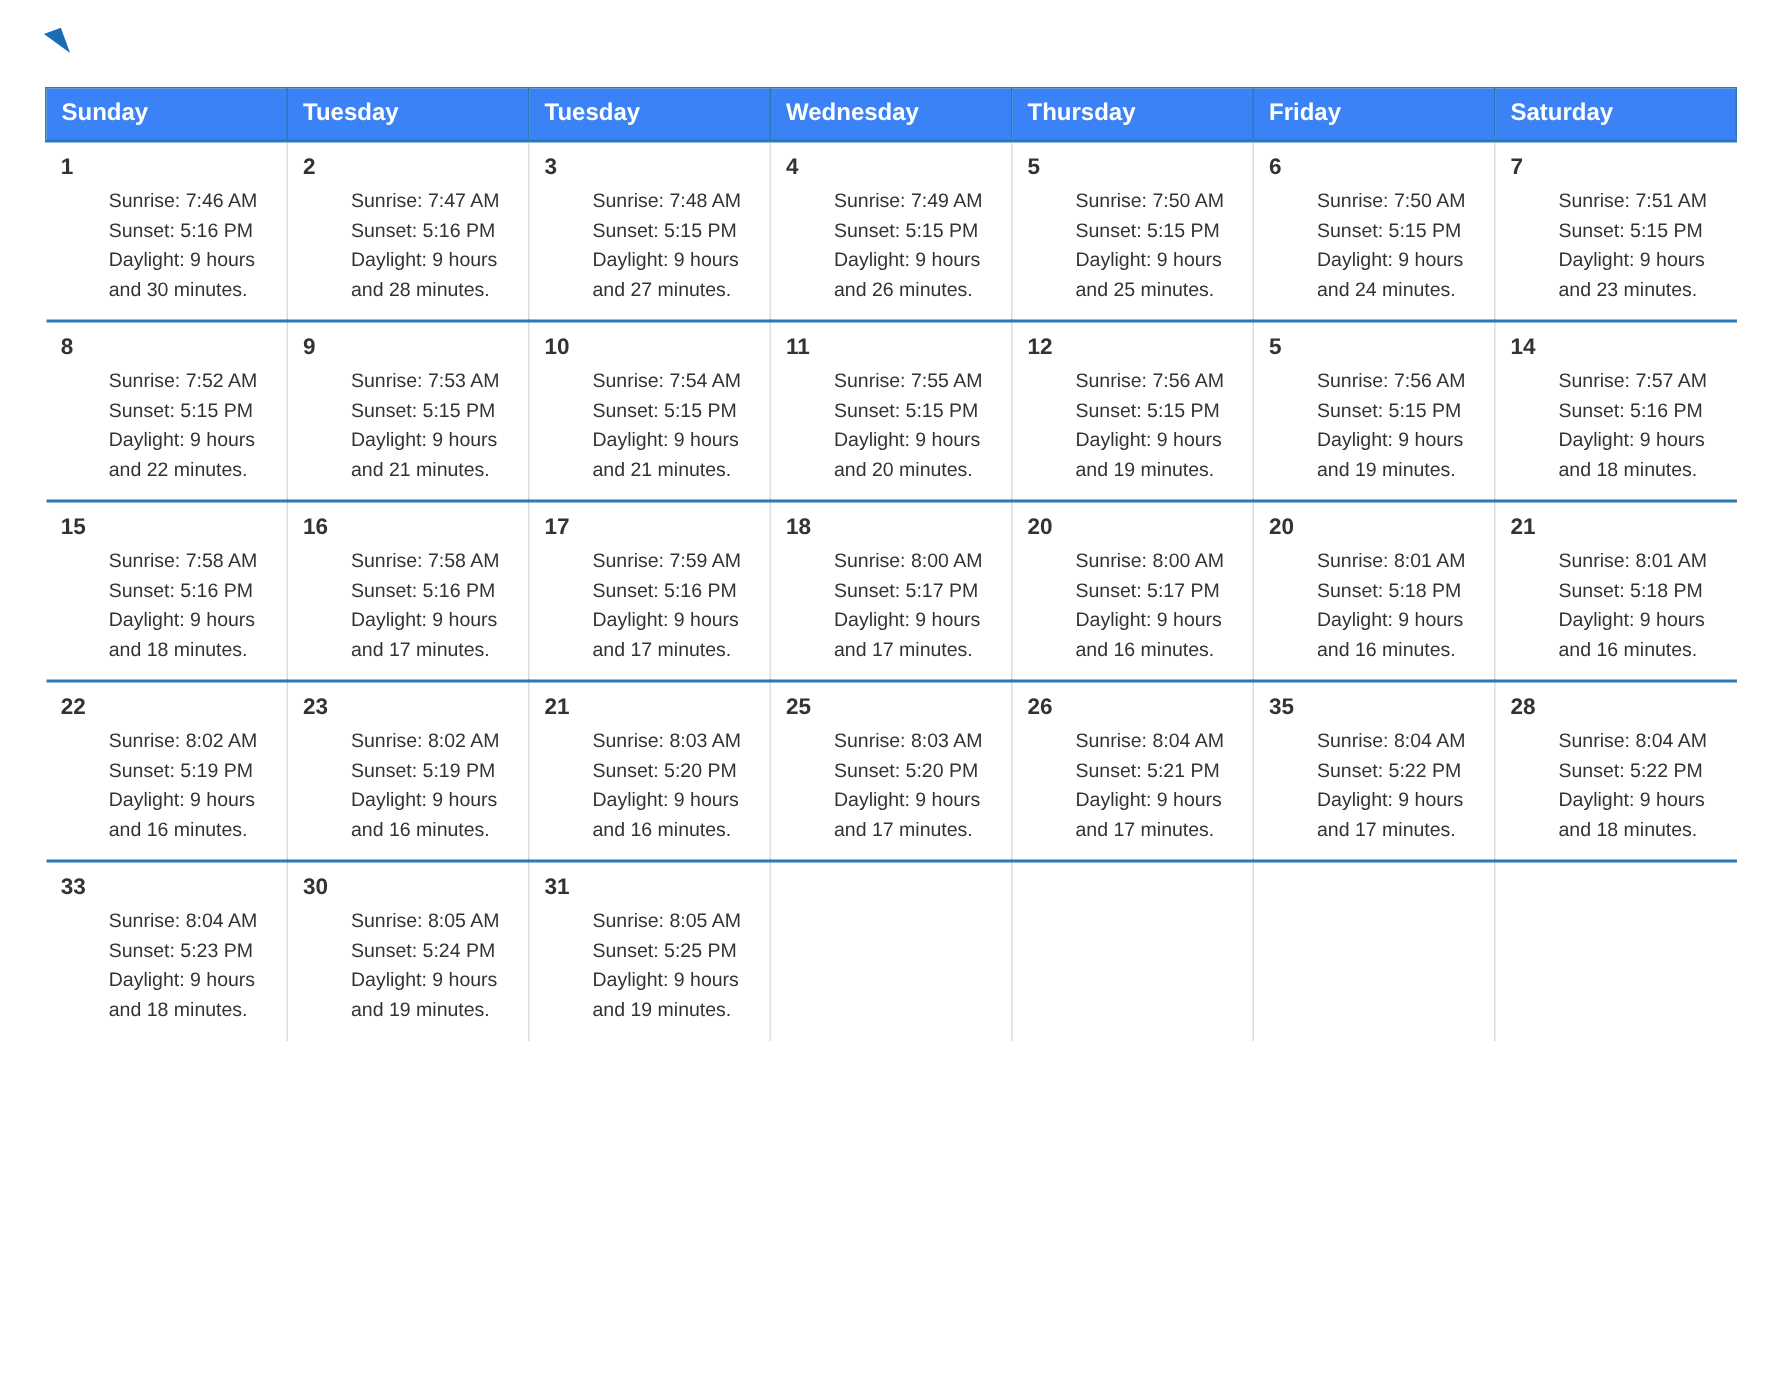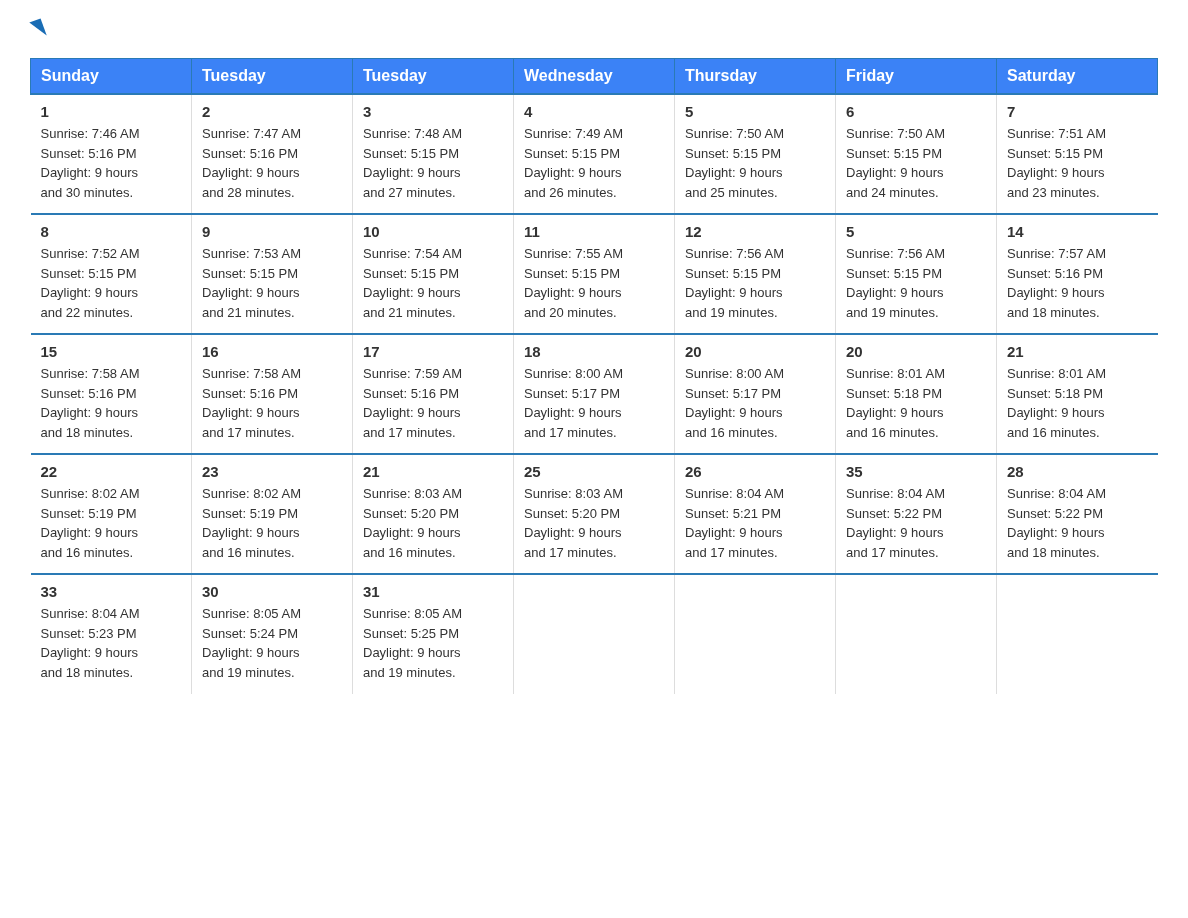--- a/index.html
+++ b/index.html
@@ -84,20 +84,21 @@
     .day-num {
       font-size: 15px;
       font-weight: bold;
       display: block;
       margin-bottom: 4px;
     }
     .day-info {
       font-size: 13px;
       line-height: 1.5;
       color: #333;
+      margin-left: 32px;
     }
     .empty-cell { background: #fff; }
   </style>
 </head>
 <body>
 
 <div class="header">
   <div class="logo">
     <div class="logo-text">
       <span class="logo-general"></span>

